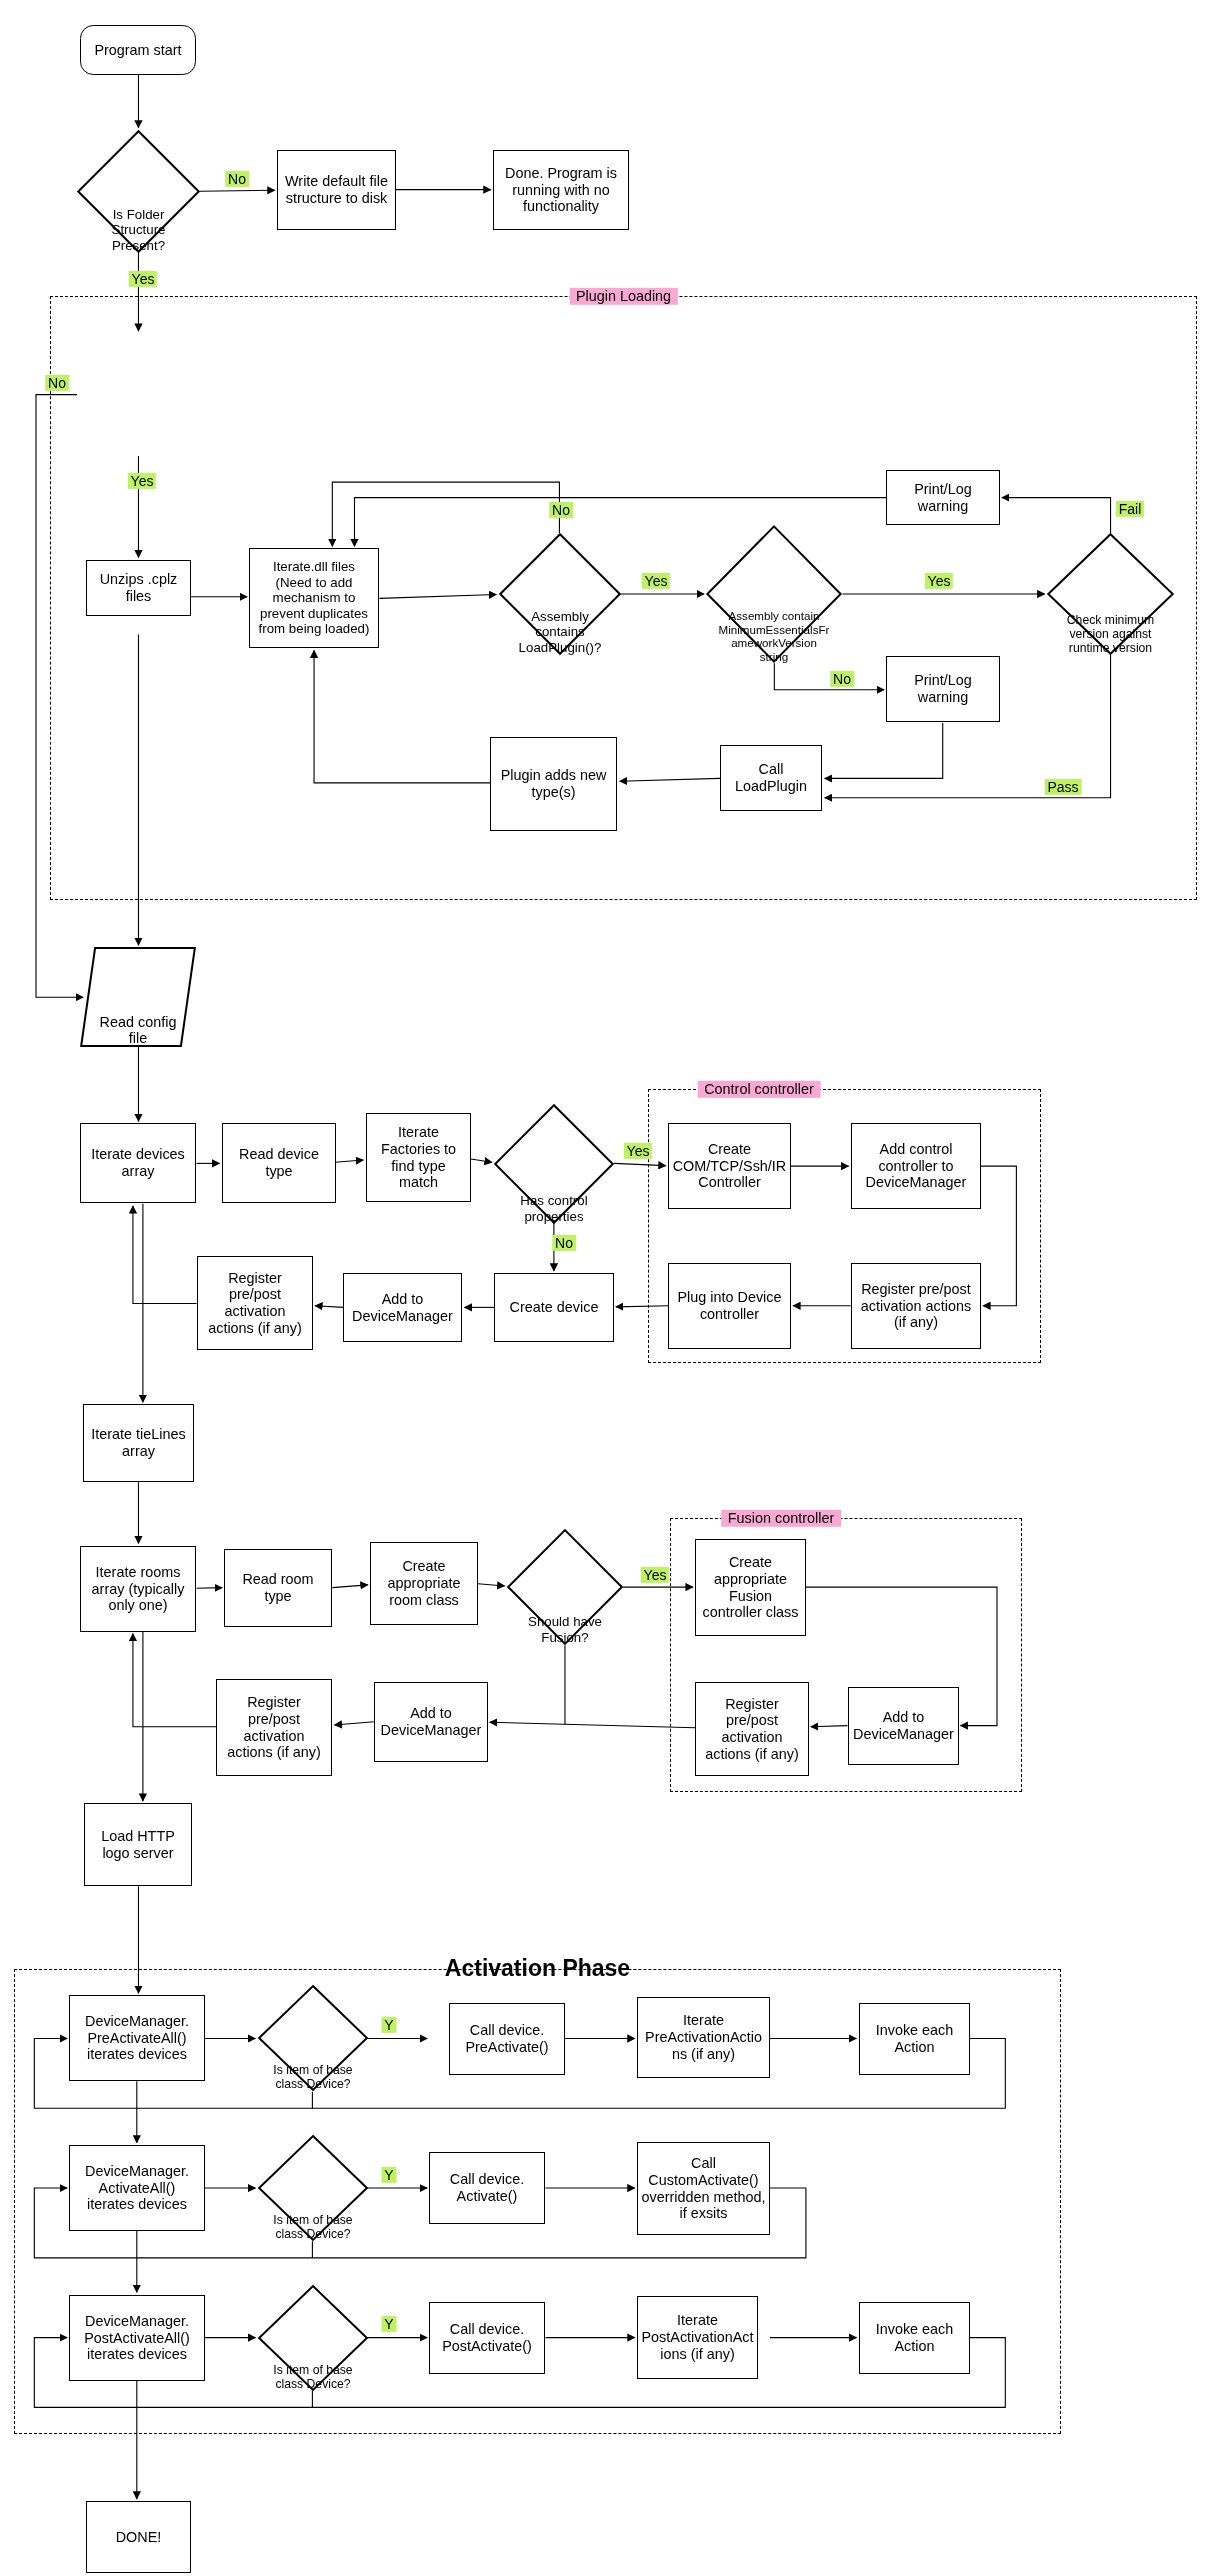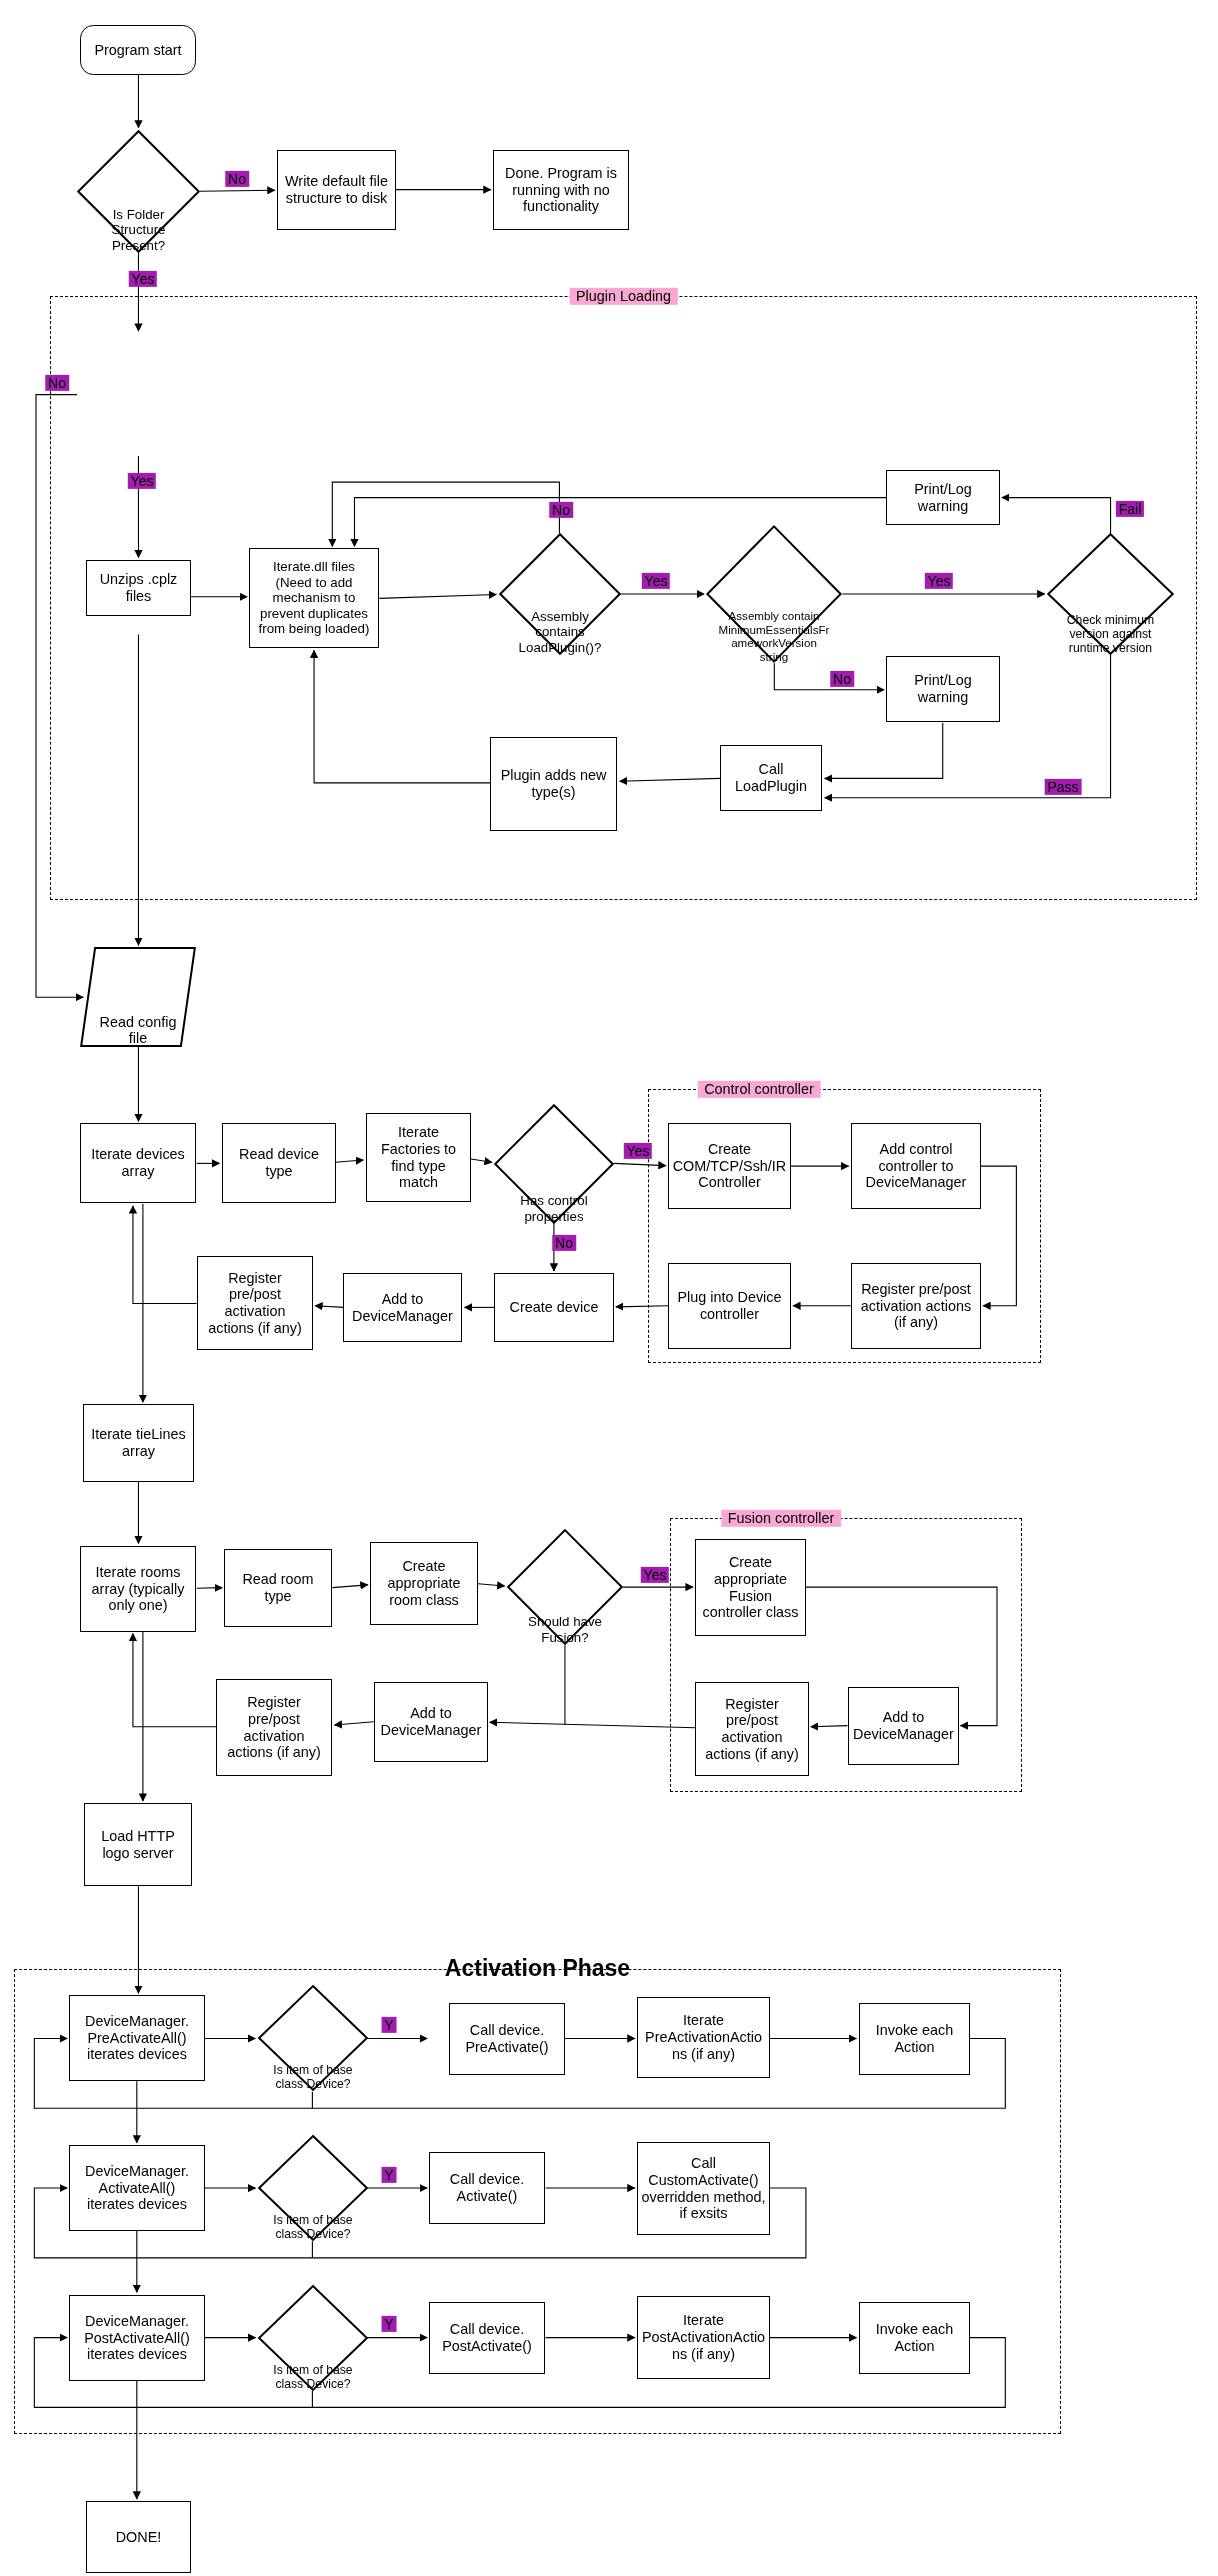--- a/index.html
+++ b/index.html
@@ -11,21 +11,21 @@
   .diamond, .para { position:absolute; display:flex; align-items:flex-end; justify-content:center; text-align:center; z-index:3; }
   .diamond svg, .para svg { position:absolute; inset:0; width:100%; height:100%; overflow:visible; }
   .diamond polygon, .para polygon { fill:#fff; stroke:#000; stroke-width:2px; }
   .diamond span { position:relative; width:76%; z-index:1; font-size:13.3px; }
   .para span { position:relative; width:72%; z-index:1; }
   .container { position:absolute; border:1.1px dashed #000; z-index:1; background:transparent; }
   .container-label { position:absolute; top:0; left:50%; transform:translate(-50%,-55%); background:#f9a8d4;
                      padding:0 6.6px; font-size:14.4px; white-space:nowrap; z-index:2; }
   .container-label.left { left:110px; }
   .container-label.title { font-weight:bold; font-size:23px; background:transparent; }
-  .elabel { position:absolute; transform:translate(-50%,-50%); background:#a21caf; padding:0 2.8px; font-size:14px; z-index:4; }
+  .elabel { position:absolute; transform:translate(-50%,-50%); background:#bef264; padding:0 2.8px; font-size:14px; z-index:4; }
   #edges { position:absolute; inset:0; z-index:2; pointer-events:none; }
   #edges polyline { fill:none; stroke:#000; stroke-width:2px; }
 </style>
 </head>
 <body>
 
 <div class="canvas">
 
   <div class="container" style="left:50px;top:296px;width:1147px;height:604px">
     <div class="container-label">Plugin Loading</div>
@@ -238,21 +238,21 @@
     </div>
   <div class="box" style="left:637px;top:2142px;width:133px;height:93px">
       <span>Call CustomActivate() overridden method, if exsits</span>
     </div>
   <div class="box" style="left:69px;top:2295px;width:136px;height:86px">
       <span>DeviceManager. PostActivateAll() iterates devices</span>
     </div>
   <div class="box" style="left:429px;top:2302px;width:116px;height:72px">
       <span>Call device. PostActivate()</span>
     </div>
-  <div class="box" style="left:637px;top:2296px;width:133px;height:83px">
+  <div class="box" style="left:637px;top:2296px;width:121px;height:83px">
       <span>Iterate PostActivationActions (if any)</span>
     </div>
   <div class="box" style="left:859px;top:2302px;width:111px;height:72px">
       <span>Invoke each Action</span>
     </div>
   <div class="box" style="left:86px;top:2501px;width:105px;height:72px">
       <span>DONE!</span>
     </div>
 
   <div class="diamond" style="left:77px;top:130px;width:123px;height:123px">

